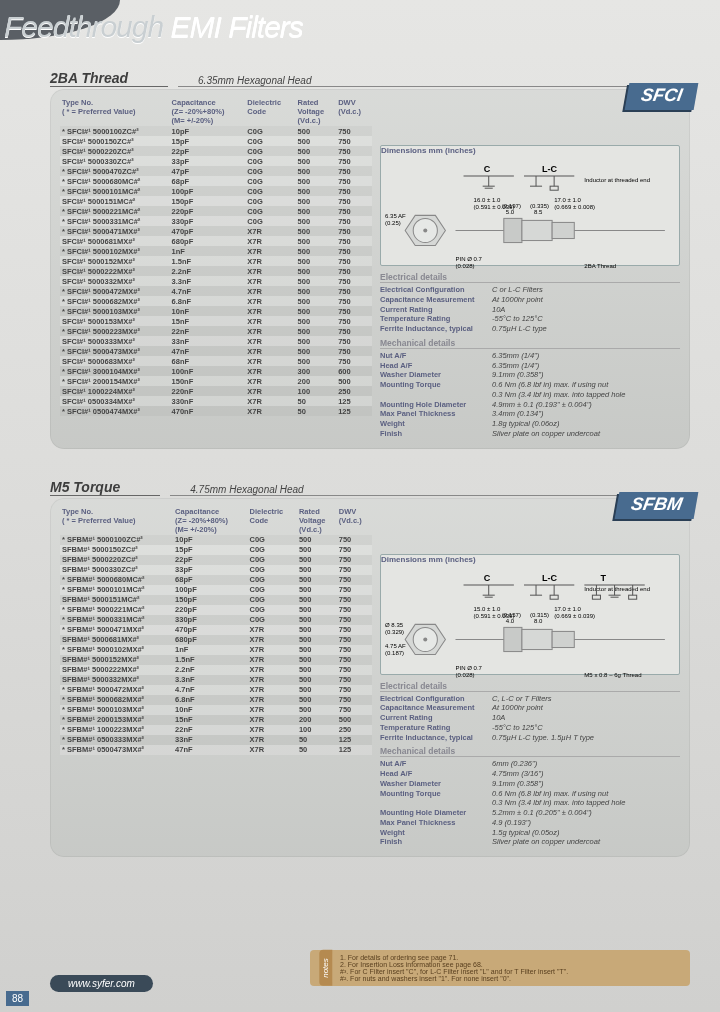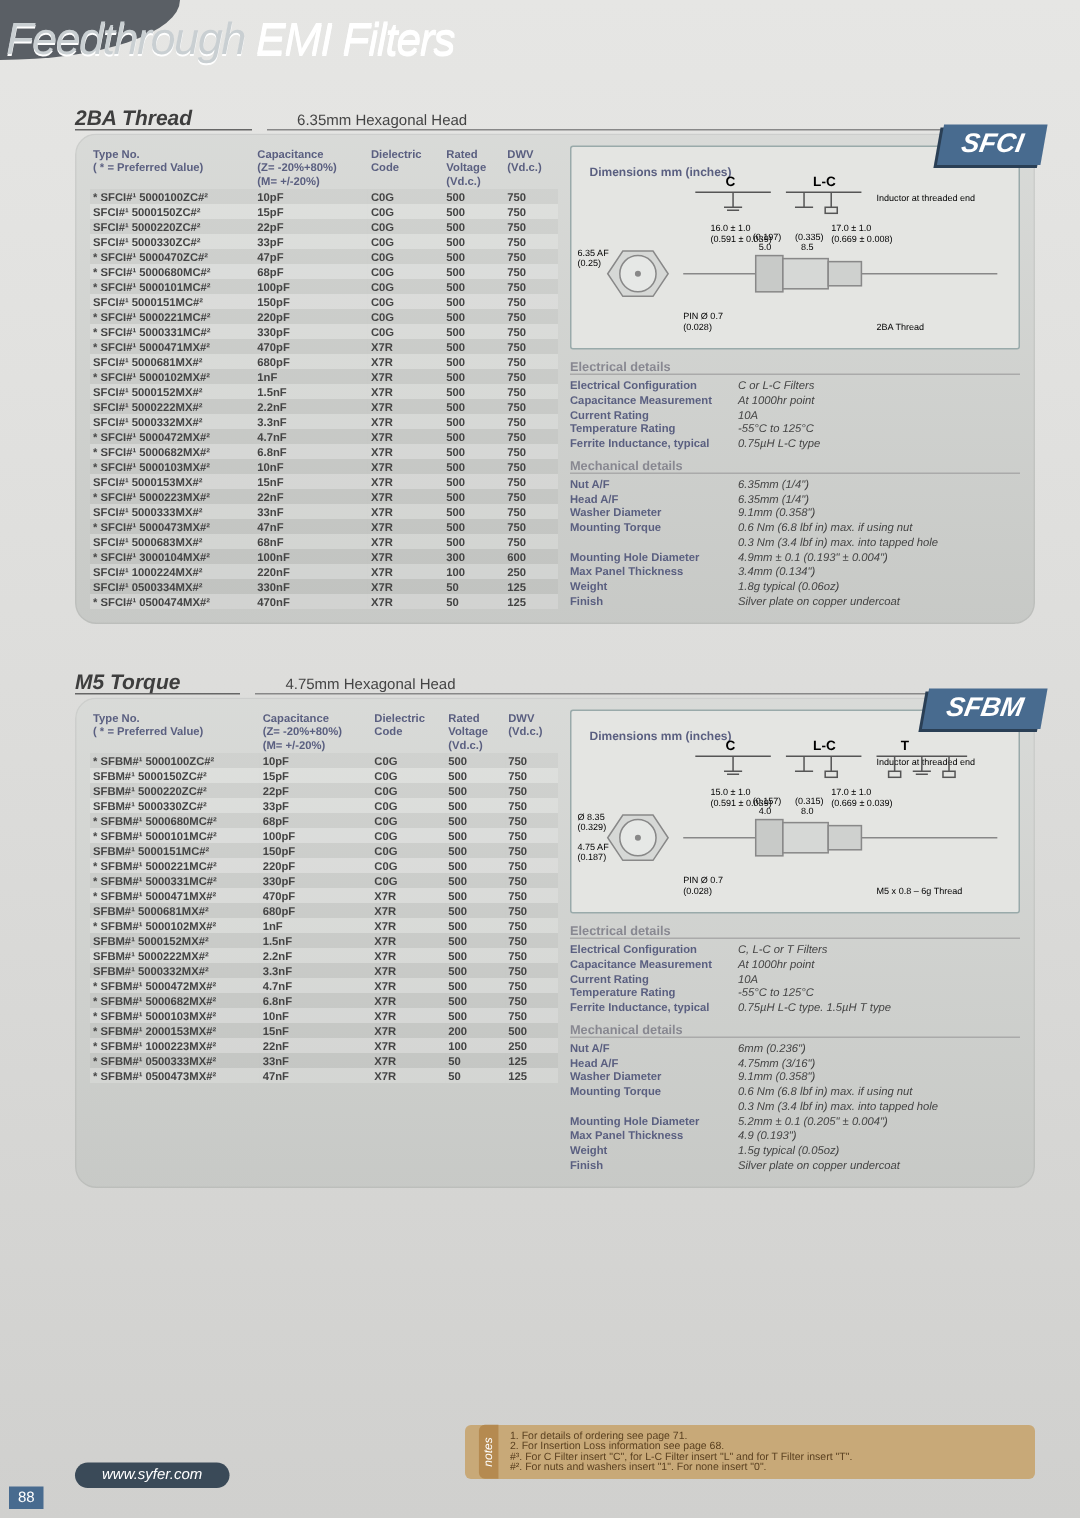--- a/index.html
+++ b/index.html
@@ -49,20 +49,21 @@
   .sec-head .thread {
     font-size: 14px;
     font-style: italic;
     font-weight: bold;
     color: #3e3e3e;
     border-bottom: 1px solid #666;
     padding-right: 40px;
   }
   .sec-head .subhead {
     font-size: 10px;
+    font-style: italic;
     color: #444;
     border-bottom: 1px solid #888;
     flex: 1;
     padding-left: 20px;
     margin-top: 25px;
   }
   .badge {
     position: absolute;
     top: -6px; right: -6px;
     background: #486b8f;
@@ -104,25 +105,26 @@
   tr:nth-child(even) td { background: rgba(255,255,255,0.18); }
   tr:nth-child(odd) td { background: rgba(0,0,0,0.03); }
   .sidebox {
     width: 300px;
     flex-shrink: 0;
   }
   .dimbox {
     border: 1px solid #9aa;
     background: #e4e5e2;
     border-radius: 2px;
-    padding: 12px;
-    height: 136px;
+    padding: 0;
+    height: 121px;
     position: relative;
     font-size: 7px;
     color: #555;
+    margin-top: 48px;
   }
   .dimbox .title { font-size: 8px; font-weight: bold; color: #5a5f80; }
   .details { margin-top: 6px; }
   .details h4 {
     font-size: 8.5px;
     color: #888891;
     font-weight: bold;
     border-bottom: 1px solid #aaa;
     margin: 4px 0 2px 0;
   }
@@ -374,20 +376,27 @@
       <td class="b">X7R</td>
       <td class="b">500</td>
       <td class="b">750</td>
                   </tr>
                   <tr>
                     <td class="b">* SFCI#¹ 3000104MX#²</td>
       <td class="b">100nF</td>
       <td class="b">X7R</td>
       <td class="b">300</td>
       <td class="b">600</td>
+                  </tr>
+                  <tr>
+                    <td class="b">* SFCI#¹ 2000154MX#²</td>
+      <td class="b">150nF</td>
+      <td class="b">X7R</td>
+      <td class="b">200</td>
+      <td class="b">500</td>
                   </tr>
                   <tr>
                     <td class="b"> SFCI#¹ 1000224MX#²</td>
       <td class="b">220nF</td>
       <td class="b">X7R</td>
       <td class="b">100</td>
       <td class="b">250</td>
                   </tr>
                   <tr>
                     <td class="b"> SFCI#¹ 0500334MX#²</td>

